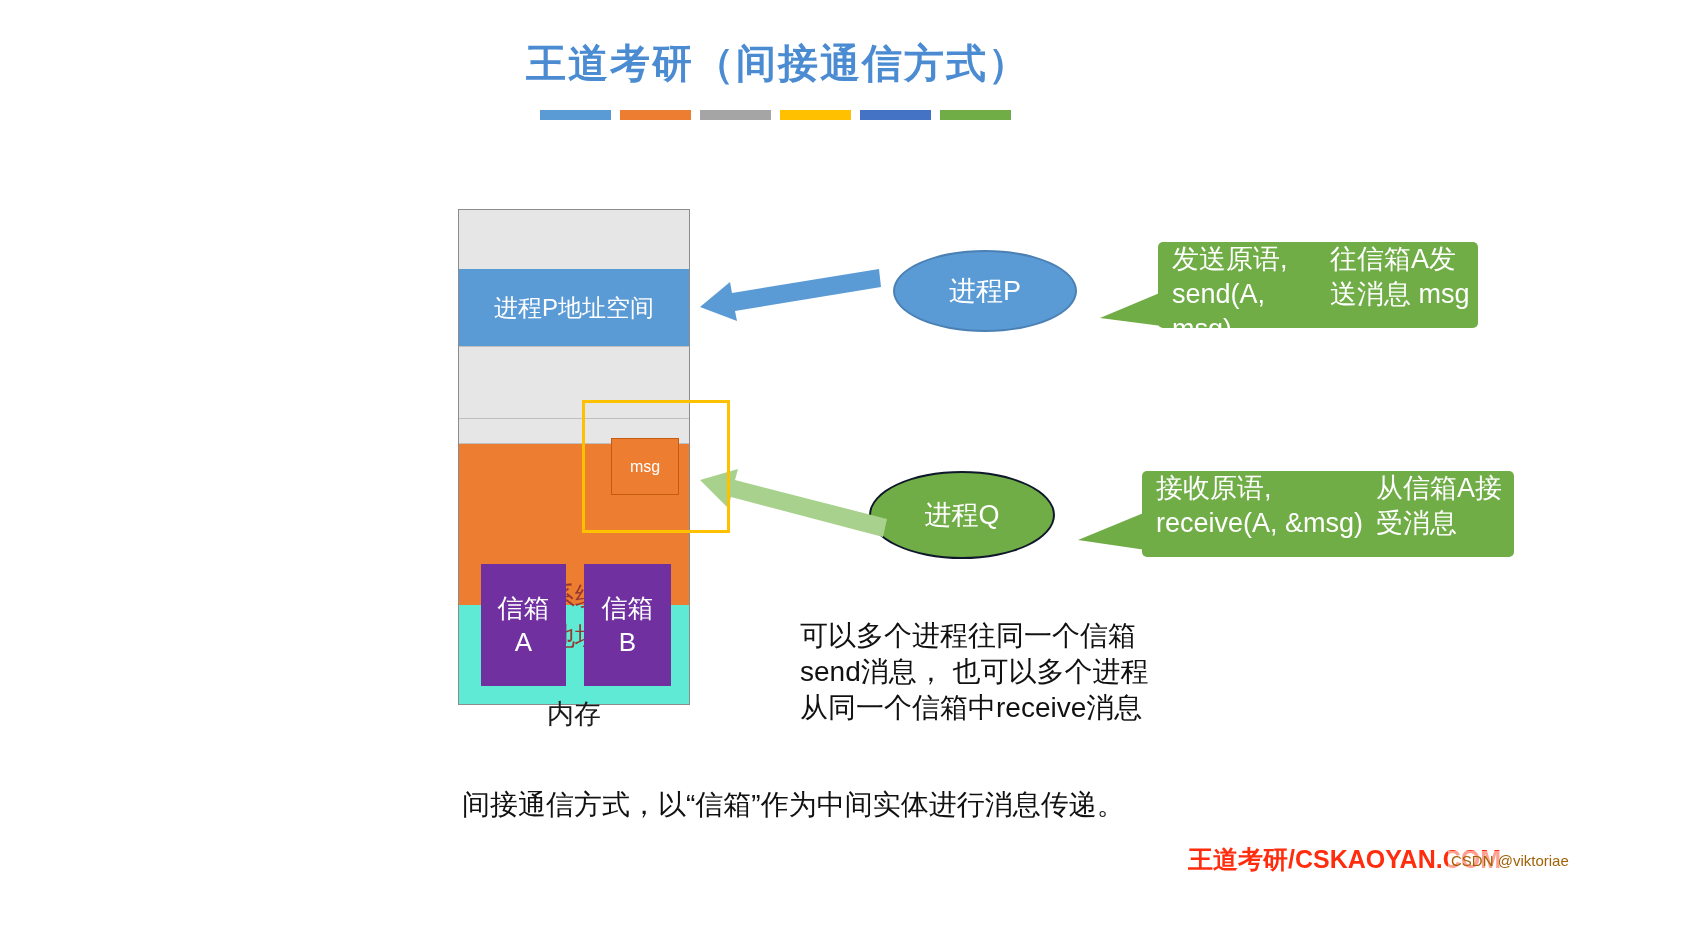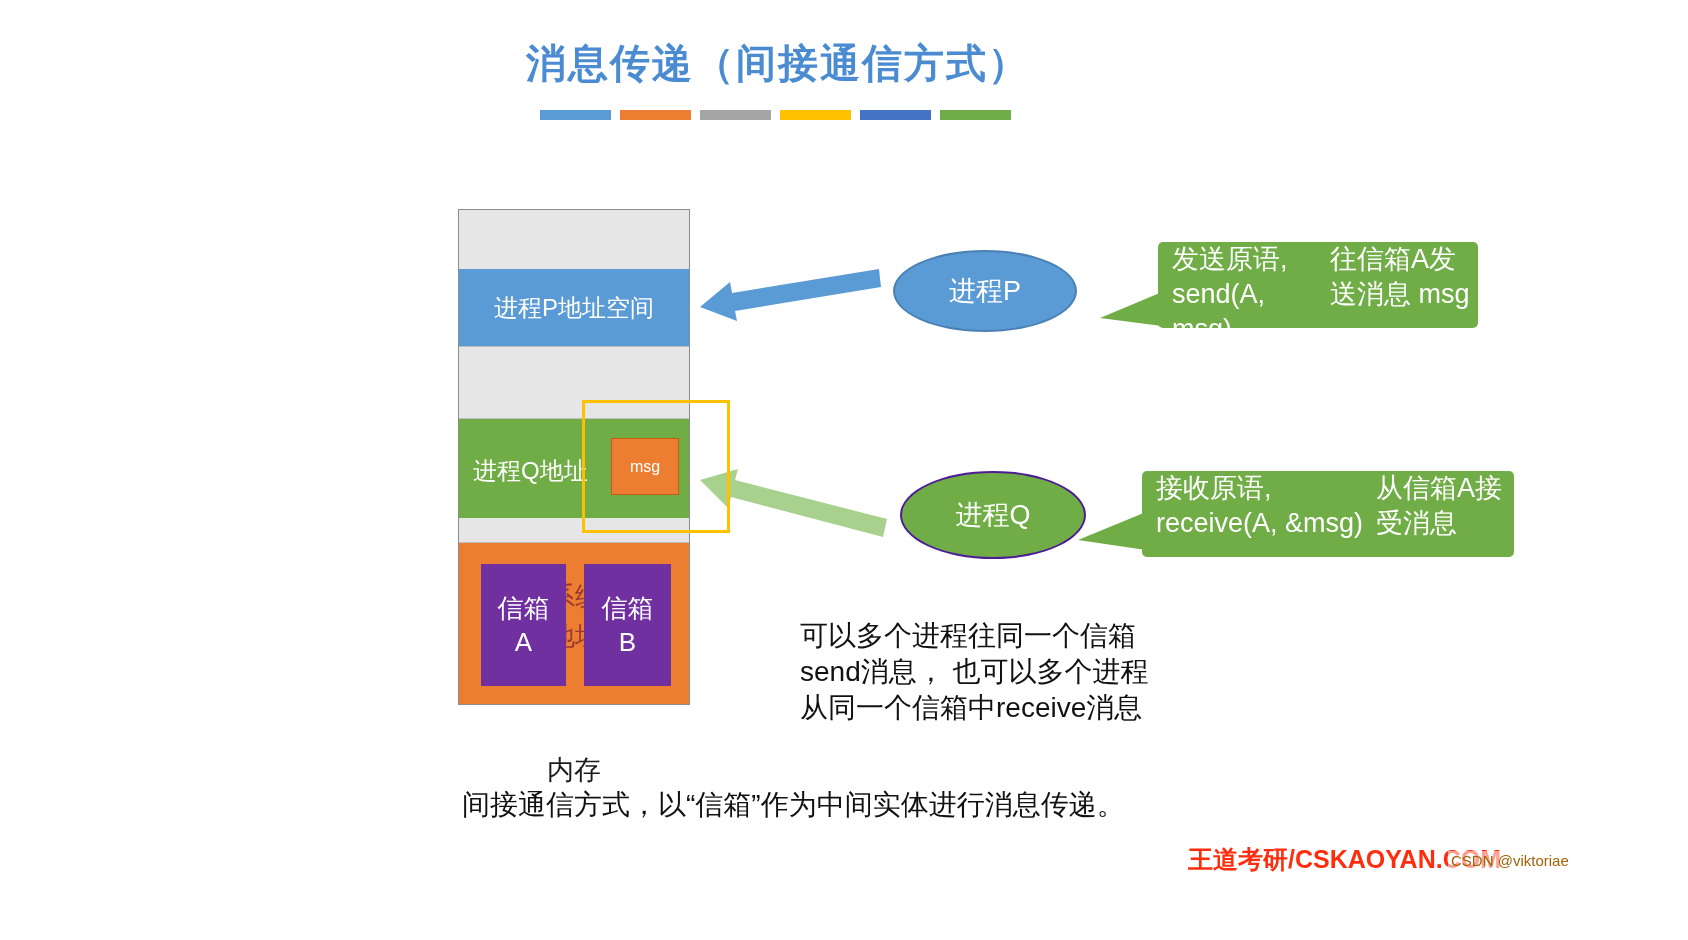--- a/index.html
+++ b/index.html
@@ -33,27 +33,27 @@
                   font-size:26px; line-height:40px; white-space:pre-line; z-index:1; }
   .mailbox { top:354px; width:85px; height:122px; background:#7030A0; color:#ffffff; z-index:2;
              display:flex; align-items:center; justify-content:center; text-align:center;
              font-size:26px; line-height:34px; white-space:pre-line; }
   #mailbox-a { left:22px; }
   #mailbox-b { left:125px; width:87px; }
 
   #highlight-rect { left:582px; top:400px; width:148px; height:133px; border:3px solid #FFC000;
                     background:transparent; z-index:6; }
 
-  #memory-label { left:458px; top:752px; width:232px; text-align:center; font-size:27px; color:#1a1a1a; }
+  #memory-label { left:458px; top:696px; width:232px; text-align:center; font-size:27px; color:#1a1a1a; }
 
   
   .ellipse { border-radius:50%; display:flex; align-items:center; justify-content:center;
              color:#ffffff; font-size:27px; z-index:3; }
   #ellipse-p { left:893px; top:250px; width:184px; height:82px; background:#5B9BD5; border:2px solid #4A80B4; }
-  #ellipse-q { left:900px; top:471px; width:186px; height:88px; background:#70AD47; border:2px solid #4c1d95; }
+  #ellipse-q { left:869px; top:471px; width:186px; height:88px; background:#70AD47; border:2px solid #0f172a; }
 
   
   #shapes { left:0; top:0; width:1688px; height:940px; z-index:4; pointer-events:none; }
 
   
   .callout { background:#70AD47; color:#ffffff; border-radius:5px; z-index:3;
              display:flex; flex-direction:row; justify-content:center; padding-left:14px;
              font-size:27px; line-height:35px; }
   #callout-send { left:1158px; top:242px; width:320px; height:86px; }
   #callout-receive { left:1142px; top:471px; width:372px; height:86px; }
@@ -63,40 +63,37 @@
   #summary { left:462px; top:786px; color:#111; font-size:28px; }
   #brand { left:1188px; top:843px; color:#FF2D0D; font-size:25px; font-weight:bold; }
   #watermark { left:1448px; top:851px; color:#a16207; font-size:15px;
                background:rgba(255,255,255,0.55); padding:1px 3px; z-index:7; }
 </style>
 </head>
 <body>
 
 <div id="canvas">
 
-  <div id="title" class="abs">消息传递（间接通信方式）</div>
+  <div id="title" class="abs">王道考研（间接通信方式）</div>
 
   <div id="divider" class="abs">
     <span style="background: rgb(91, 155, 213);"></span>
     <span style="background: rgb(237, 125, 49);"></span>
     <span style="background: rgb(165, 165, 165);"></span>
     <span style="background: rgb(255, 192, 0);"></span>
     <span style="background: rgb(68, 114, 196);"></span>
     <span style="background: rgb(112, 173, 71);"></span>
   </div>
 
   <div id="memcol" class="abs">
     <div id="sec-free-top" class="sec"></div>
     <div id="sec-p" class="sec">
       <span>进程P地址空间</span>
     </div>
     <div id="sec-gap1" class="sec"></div>
-    <div id="sec-q" class="sec">
-      <span class="qlabel">进程Q地址</span>
-    </div>
     <div id="sec-gap2" class="sec"></div>
     <div id="sec-mail" class="sec"></div>
 
     <div id="hidden-label" class="abs">系统
 地址</div>
     <div id="mailbox-a" class="abs mailbox">信箱
 A</div>
     <div id="mailbox-b" class="abs mailbox">信箱
 B</div>
     <div id="msgbox" class="abs">msg</div>

